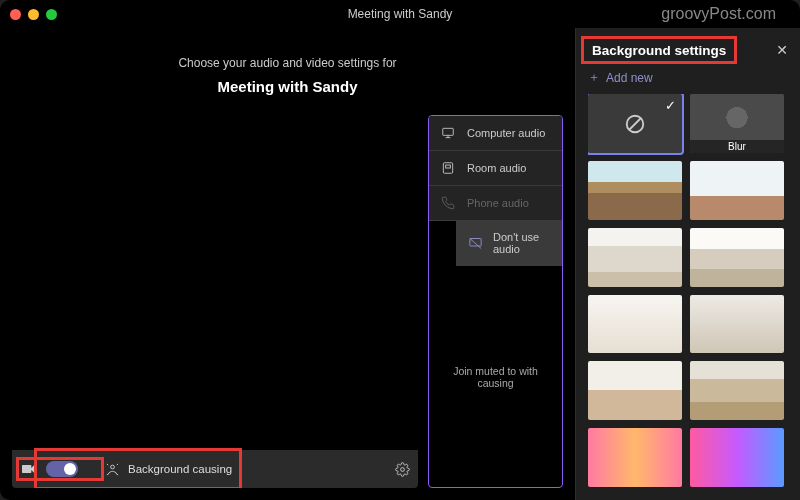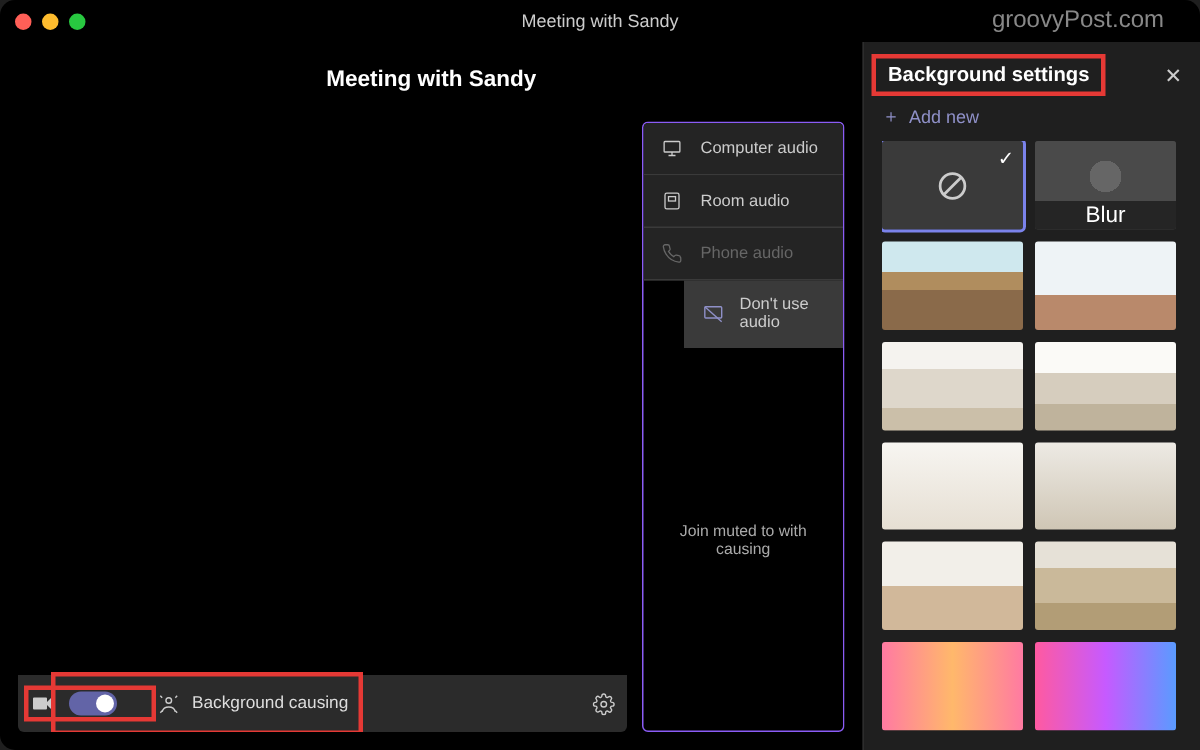--- a/index.html
+++ b/index.html
@@ -38,21 +38,21 @@
 .close-x { color: #ccc; font-size: 14px; cursor: pointer;}
 .add-new { color: #8f90c8; font-size: 12px; margin: 10px 0 8px; display: flex; align-items: center; gap: 6px; }
 .grid { display: grid; grid-template-columns: 1fr 1fr; gap: 8px; overflow-y: auto; padding-right: 4px;}
 .grid::-webkit-scrollbar { width: 6px; } .grid::-webkit-scrollbar-thumb { background: #555; border-radius: 3px; }
 .thumb { aspect-ratio: 16/10; border-radius: 2px; position: relative; overflow: hidden; background: #3a3a3a;}
 .thumb.selected { outline: 2px solid #7b83eb; outline-offset: 0px;}
 .thumb .check { position: absolute; top: 4px; right: 6px; color: #fff; font-size: 13px;}
 .thumb .none { position: absolute; inset: 0; display: flex; align-items: center; justify-content: center;}
 .thumb .none svg { width: 22px; height: 22px; color: #ccc; }
 .thumb .blur { position: absolute; inset: 0; background: radial-gradient(circle at 50% 40%, #666 0 18%, #4a4a4a 18% 100%); filter: blur(0.5px);}
-.thumb .blur-label { position: absolute; bottom: 0; left: 0; right: 0; text-align: center; font-size: 15px; background: rgba(0,0,0,0.5); padding: 1px 0;}
+.thumb .blur-label { position: absolute; bottom: 0; left: 0; right: 0; text-align: center; font-size: 10px; background: rgba(0,0,0,0.5); padding: 1px 0;}
 .scene1 { background: linear-gradient(#cfe8ee 35%, #b08d5e 35% 55%, #8a6a4a 55%); }
 .scene2 { background: linear-gradient(#eef3f6 60%, #b9896b 60%); }
 .scene3 { background: linear-gradient(#f5f3ef 30%, #ded7cb 30% 75%, #cbbfa9 75%); }
 .scene4 { background: linear-gradient(#fbfaf7 35%, #d6cdbe 35% 70%, #bfb39c 70%); }
 .scene5 { background: linear-gradient(#f7f5f1, #e6dfd3); }
 .scene6 { background: linear-gradient(#edeae4, #cfc6b5); }
 .scene7 { background: linear-gradient(#f2efe9 50%, #d1b89a 50%); }
 .scene8 { background: linear-gradient(#e6e1d7 30%, #cab99a 30% 70%, #b29d76 70%); }
 .scene9 { background: linear-gradient(90deg,#ff7aa2,#ffb86b,#ff7aa2);} 
 .scene10 { background: linear-gradient(90deg,#ff5aa0,#c65aff,#5a9bff);} 
@@ -70,20 +70,21 @@
       <div class="tl red"></div>
       <div class="tl yel"></div>
       <div class="tl grn"></div>
     </div>
     <div class="title">Meeting with Sandy</div>
     <div class="watermark">groovyPost.com</div>
   </div>
 
   <div class="content">
     <div class="main">
+      <div class="prompt">Choose your audio and video settings for</div>
       <div class="meeting-name">Meeting with Sandy</div>
 
       <div class="row">
         <div class="video-col">
           <div class="preview"></div>
           <div class="preview-bar">
             <span class="icon-sm">
               <svg viewBox="0 0 24 24" width="16" height="16" fill="currentColor">
                   <path d="M17 10.5V7a1 1 0 0 0-1-1H4a1 1 0 0 0-1 1v10a1 1 0 0 0 1 1h12a1 1 0 0 0 1-1v-3.5l4 4v-11l-4 4z"></path>
                 </svg>

